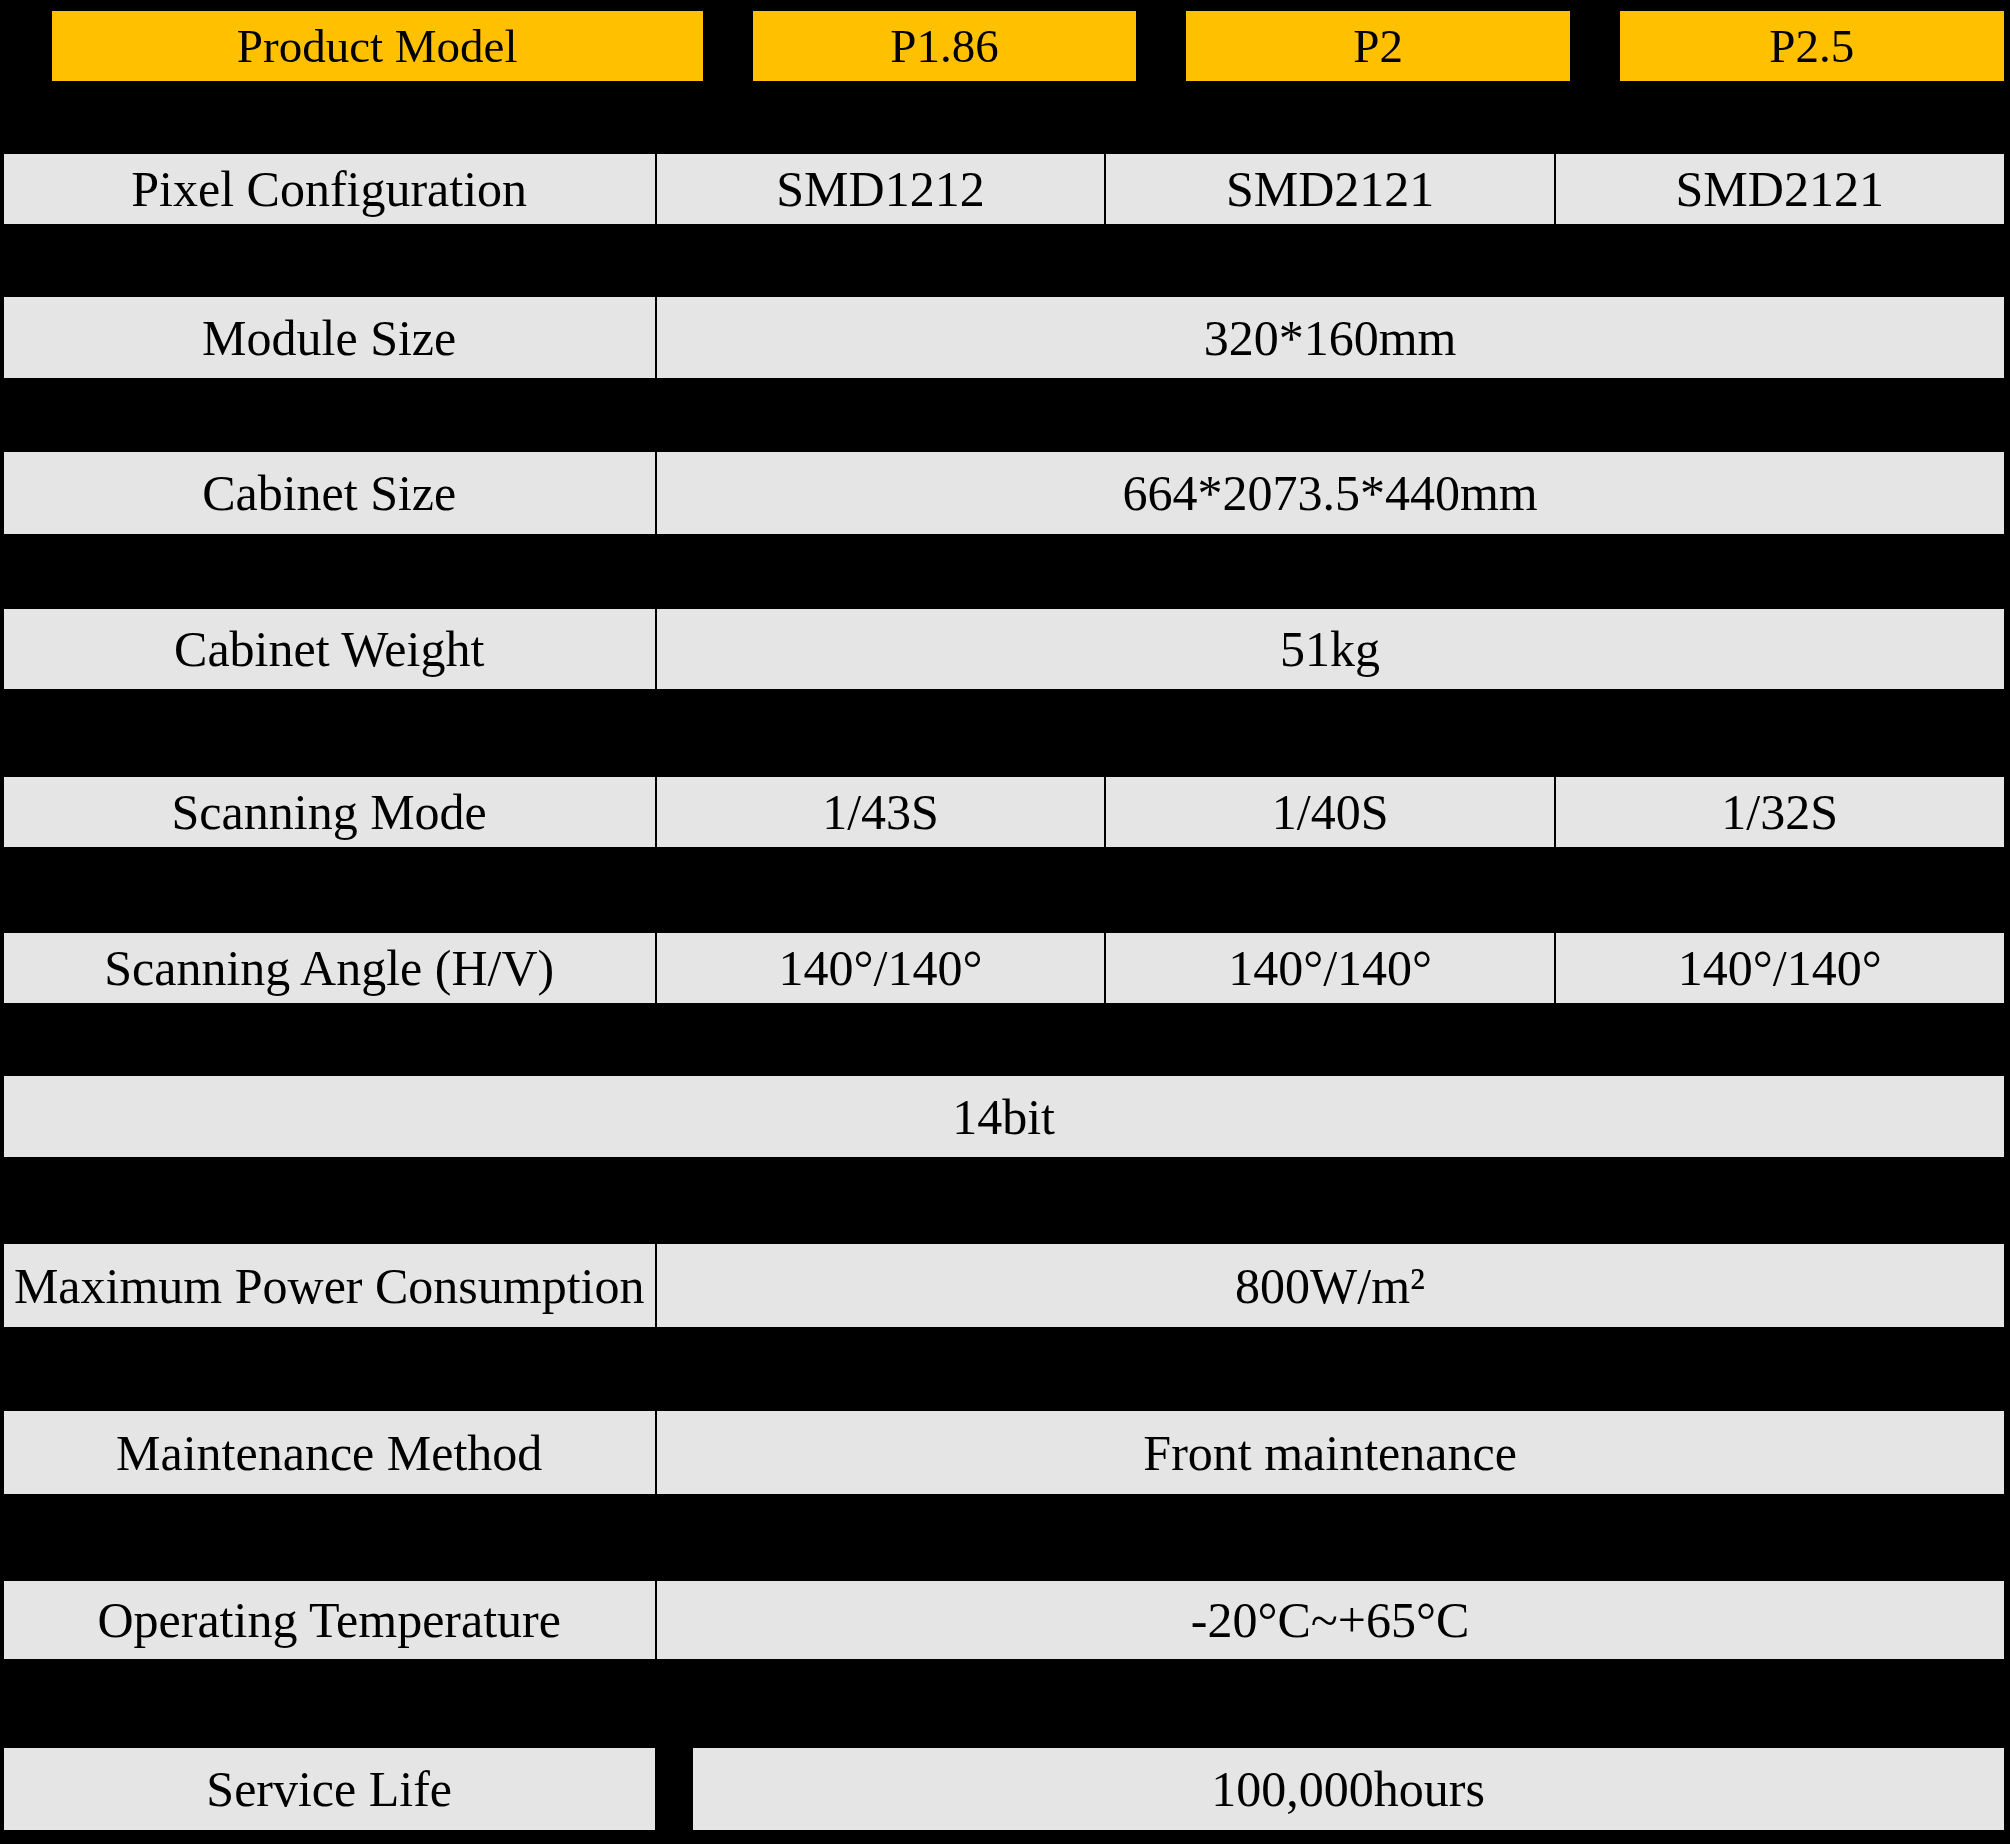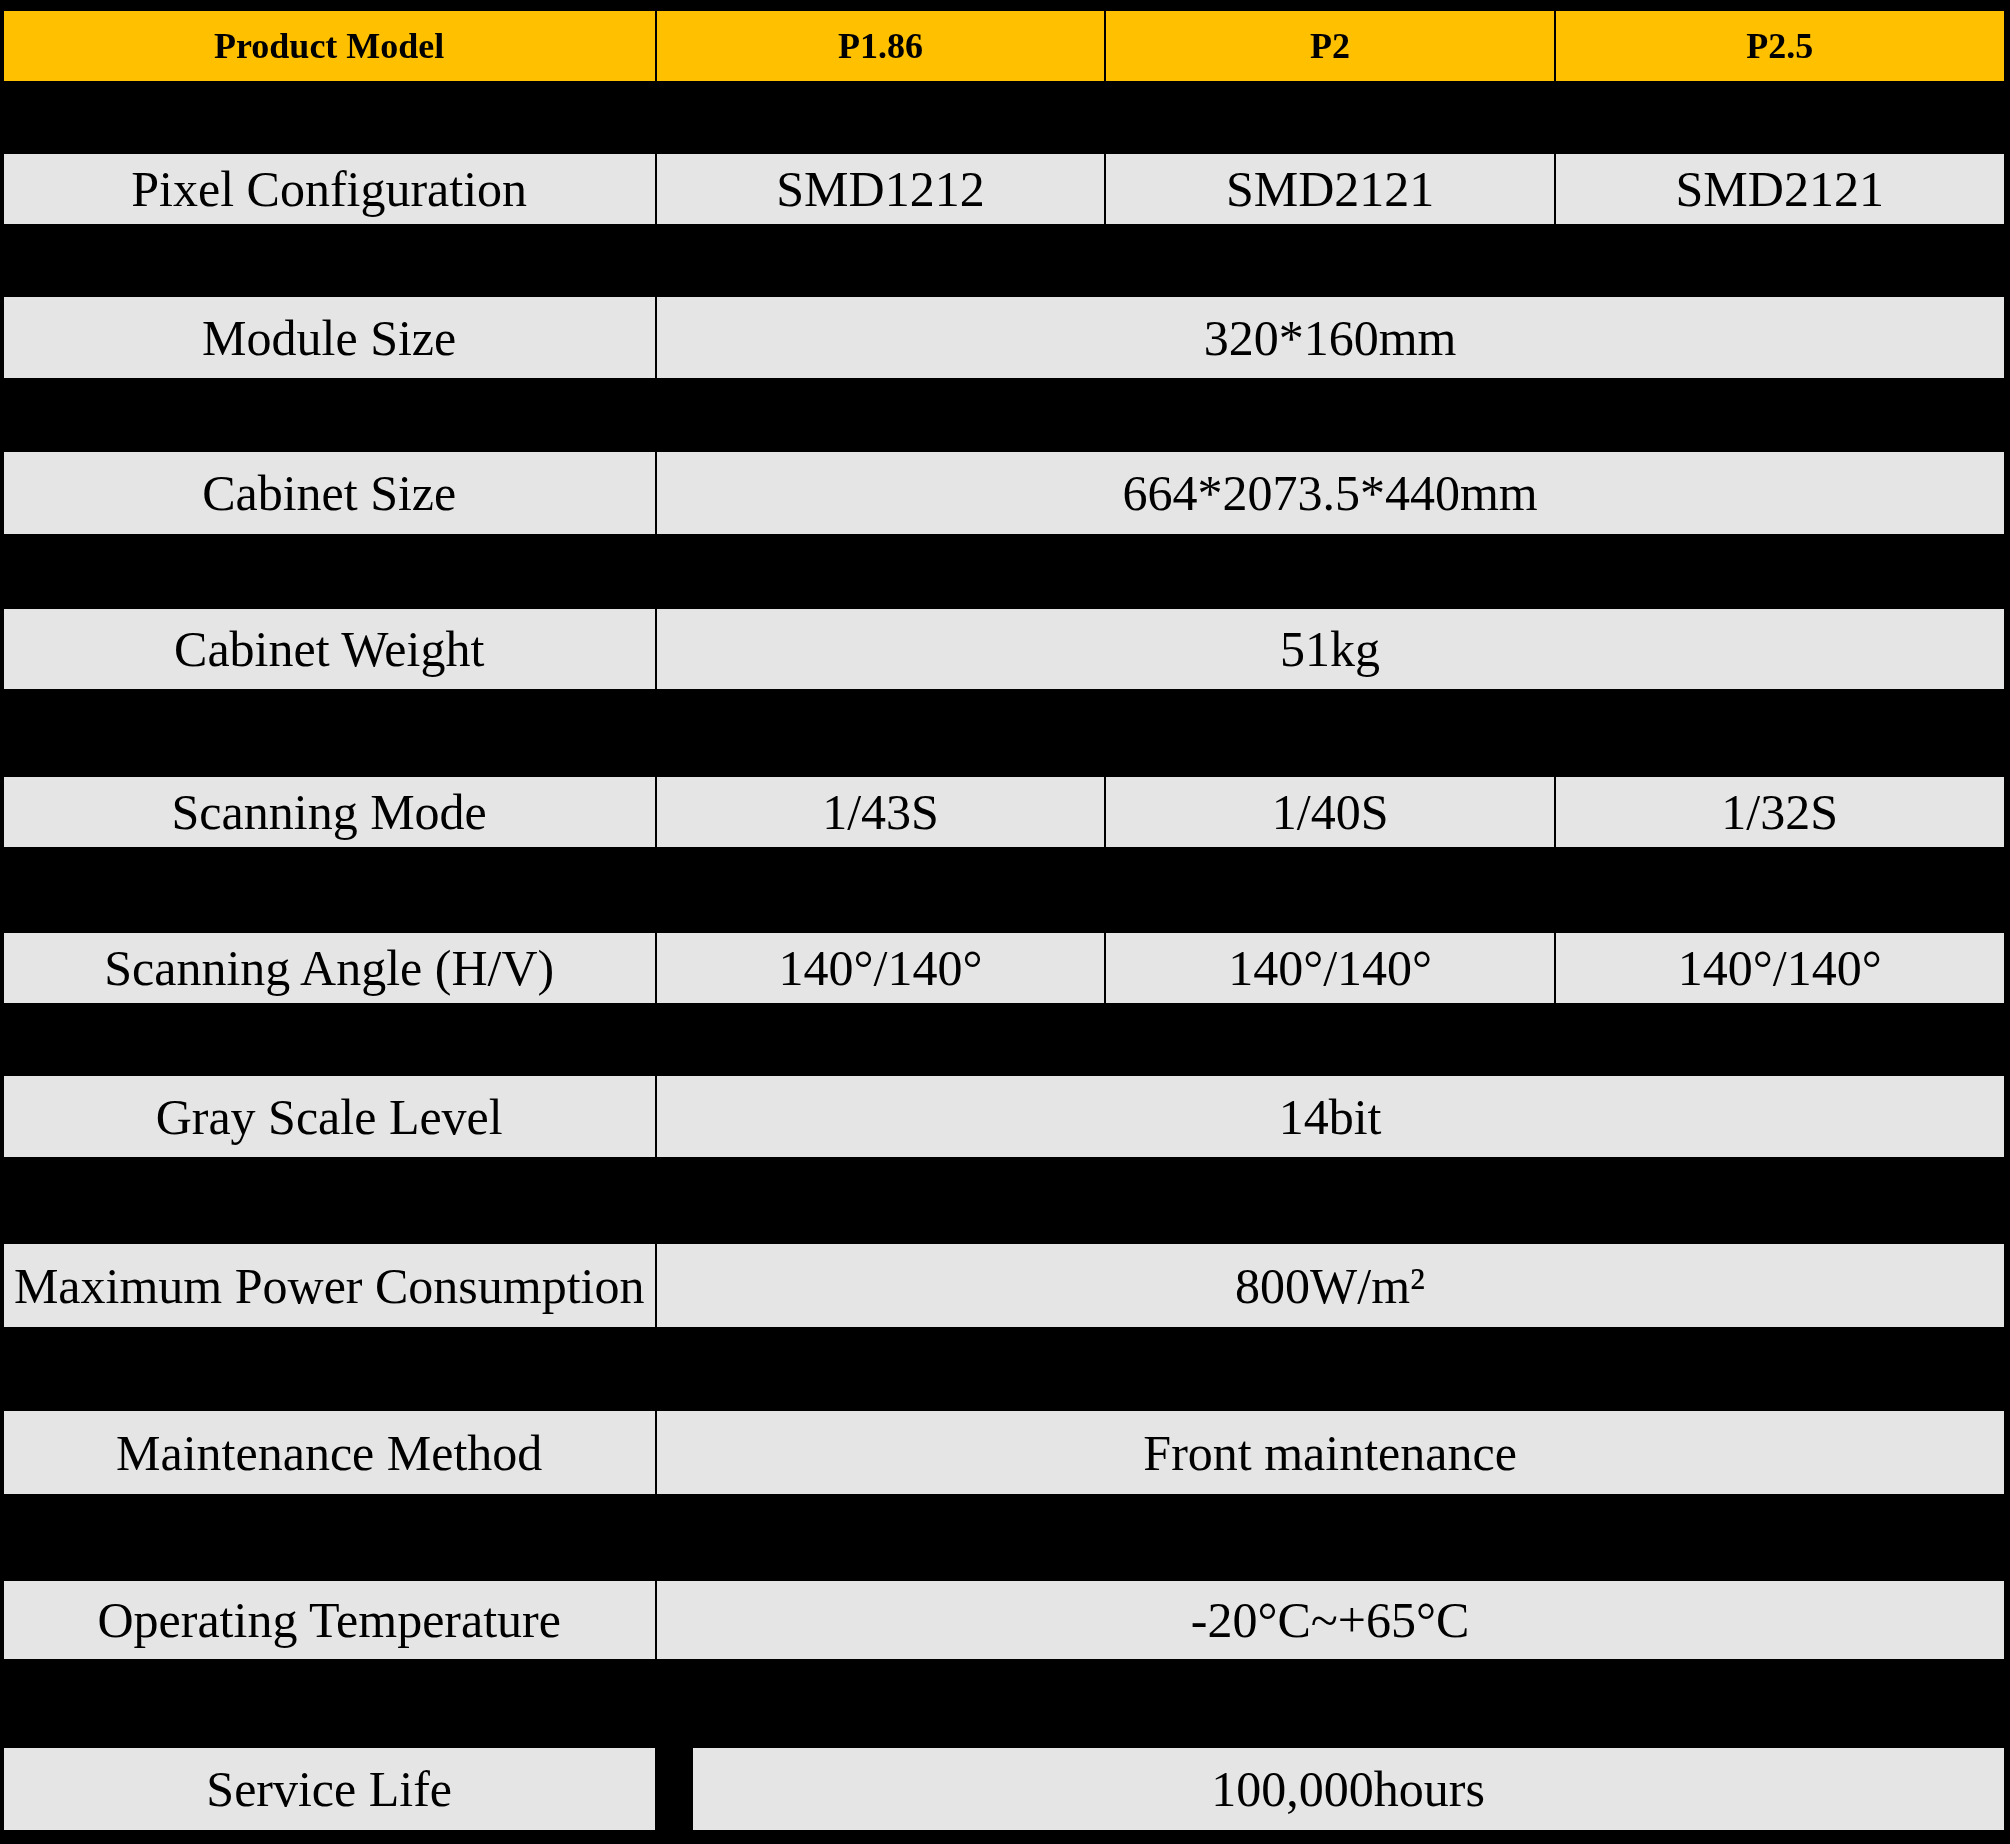--- a/index.html
+++ b/index.html
@@ -24,22 +24,23 @@
     font-size:50px;
     line-height:1;
     white-space:nowrap;
     text-align:center;
   }
   .row .cell + .cell{border-left:2.8px solid #000000;}
   .c-label{width:651px;flex:0 0 651px;}
   .c-val{flex:1 1 0;}
   .header-row .cell{
     background:#FFC000;
-    font-weight:bold;
-    font-size:36px;
+    font-weight:normal;
+    font-size:47px;
+    margin-left:48px;
   }
   
   .r1{margin-top:11px;height:70px;}
   .r2{margin-top:73px;height:70px;}
   .r3{margin-top:73px;height:81px;justify-content:flex-end;}
   .r4{margin-top:74px;height:82px;}
   .r5{margin-top:75px;height:80px;}
   .r6{margin-top:88px;height:70px;}
   .r7{margin-top:86px;height:70px;}
   .r8{margin-top:73px;height:81px;}
@@ -90,21 +91,20 @@
   </div>
 
   <div class="row r7">
     <div class="cell c-label">Scanning Angle (H/V)</div>
     <div class="cell c-val">140°/140°</div>
     <div class="cell c-val">140°/140°</div>
     <div class="cell c-val">140°/140°</div>
   </div>
 
   <div class="row r8">
-    <div class="cell c-label">Gray Scale Level</div>
     <div class="cell c-val">14bit</div>
   </div>
 
   <div class="row r9">
     <div class="cell c-label">Maximum Power Consumption</div>
     <div class="cell c-val">800W/m²</div>
   </div>
 
   <div class="row r10">
     <div class="cell c-label">Maintenance Method</div>

